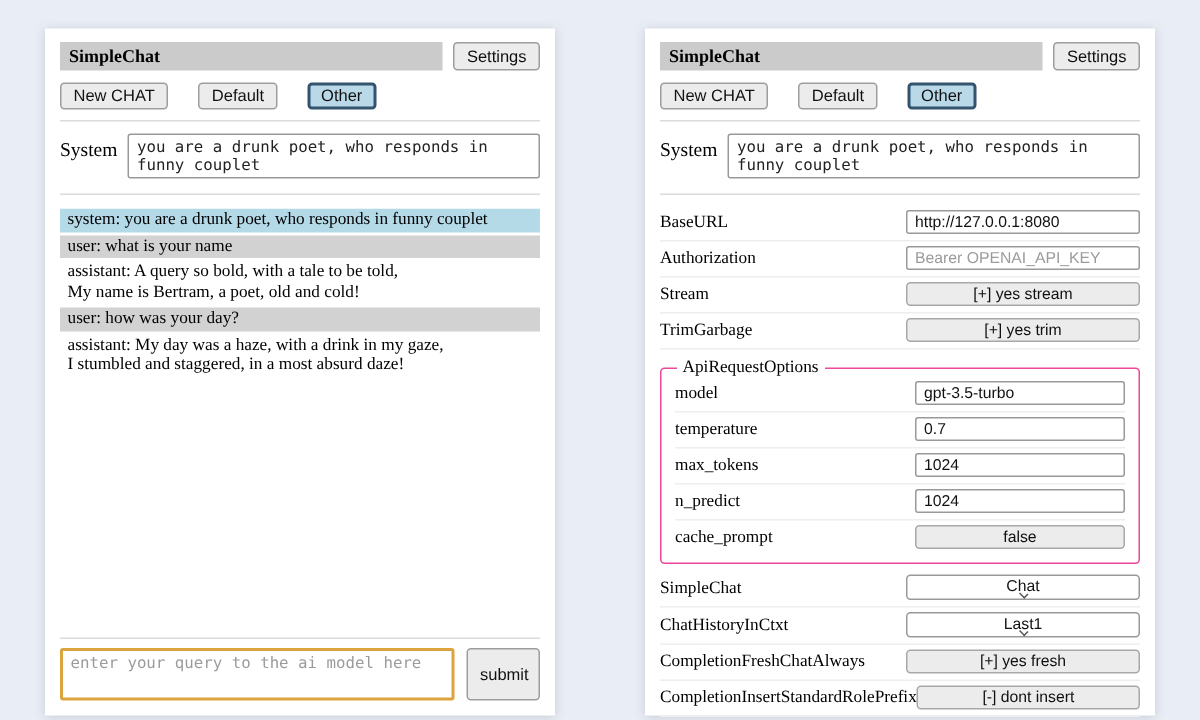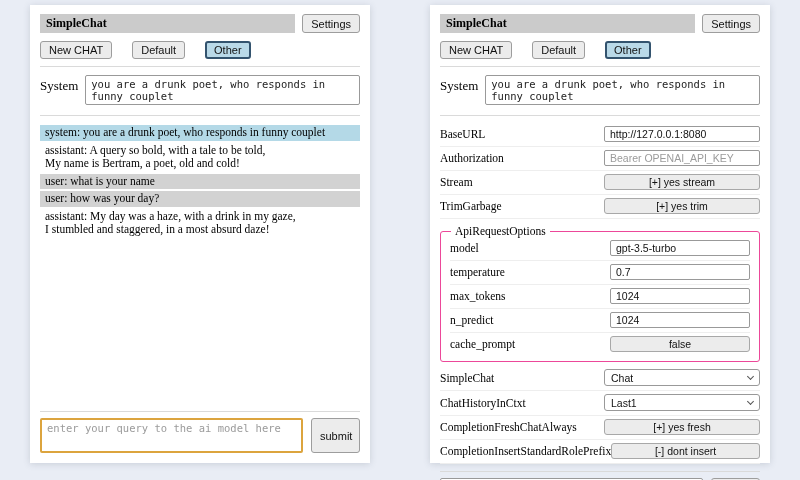--- a/index.html
+++ b/index.html
@@ -4,21 +4,21 @@
 <style>
   * { box-sizing: border-box; margin: 0; padding: 0; }
   html, body { width: 800px; height: 480px; }
   body {
     background: #e9edf5;
     font-family: "Liberation Serif", serif;
     position: relative;
     overflow: hidden;
   }
   .panel {
-    position: absolute; top: 5px; width: 340px; height: 458px;
+    position: absolute; top: 19px; width: 340px; height: 458px;
     background: #ffffff;
     box-shadow: 0 1px 7px rgba(70,80,100,.20);
     padding: 9px 10px 10px;
     display: flex; flex-direction: column;
   }
   #left-panel  { left: 30px; }
   #right-panel { left: 430px; }
 
   .titlebar-row { display: flex; align-items: stretch; gap: 7px; }
   .titlebar {
@@ -66,21 +66,21 @@
   .cfg-ctrl input {
     width: 100%; font-family: "Liberation Sans", sans-serif; font-size: 10.5px;
     border: 1px solid #999; border-radius: 2px; padding: 1px 5px; height: 16px;
     color: #111; outline: none;
   }
   .cfg-btn { width: 100%; padding: 1px 4px; font-size: 10.5px; border-color: #a8a8a8; }
   .cfg-select {
     width: 100%; display: flex; align-items: center; justify-content: space-between;
     border: 1px solid #999; border-radius: 3px; padding: 1px 6px; height: 17px;
     font-family: "Liberation Sans", sans-serif; font-size: 10.5px;
-    background: #fff; cursor: pointer; color: #111;
+    background: #fff; cursor: pointer; color: #111; flex-direction: column;
   }
   .chev {
     width: 5px; height: 5px; border-right: 1.5px solid #555;
     border-bottom: 1.5px solid #555; transform: rotate(45deg); margin-top: -3px;
   }
   fieldset.api-opts {
     border: 1px solid #ec4899; border-radius: 3px;
     margin: 6px 0 3px; padding: 0 9px 5px;
   }
   fieldset.api-opts legend { font-size: 11.5px; padding: 0 4px; margin-left: 1px; }
@@ -106,23 +106,23 @@
     <button class="selected">Other</button>
   </div>
   <hr class="div">
   <div class="system-row">
     <label>System</label>
     <textarea class="system-ta" style="">you are a drunk poet, who responds in funny couplet</textarea>
   </div>
   <hr class="div">
   <div class="chat-area">
       <div class="msg role-system">system: you are a drunk poet, who responds in funny couplet</div>
+      <div class="msg role-user">user: what is your name</div>
       <div class="msg role-assistant">assistant: A query so bold, with a tale to be told,
 My name is Bertram, a poet, old and cold!</div>
-      <div class="msg role-user">user: what is your name</div>
       <div class="msg role-user">user: how was your day?</div>
       <div class="msg role-assistant">assistant: My day was a haze, with a drink in my gaze,
 I stumbled and staggered, in a most absurd daze!</div>
     </div>
   <div class="query-block">
     <hr class="div">
     <div class="query-flex">
       <textarea class="query-ta focused" placeholder="enter your query to the ai model here" style=""></textarea>
       <button class="submit-btn">submit</button>
     </div>

